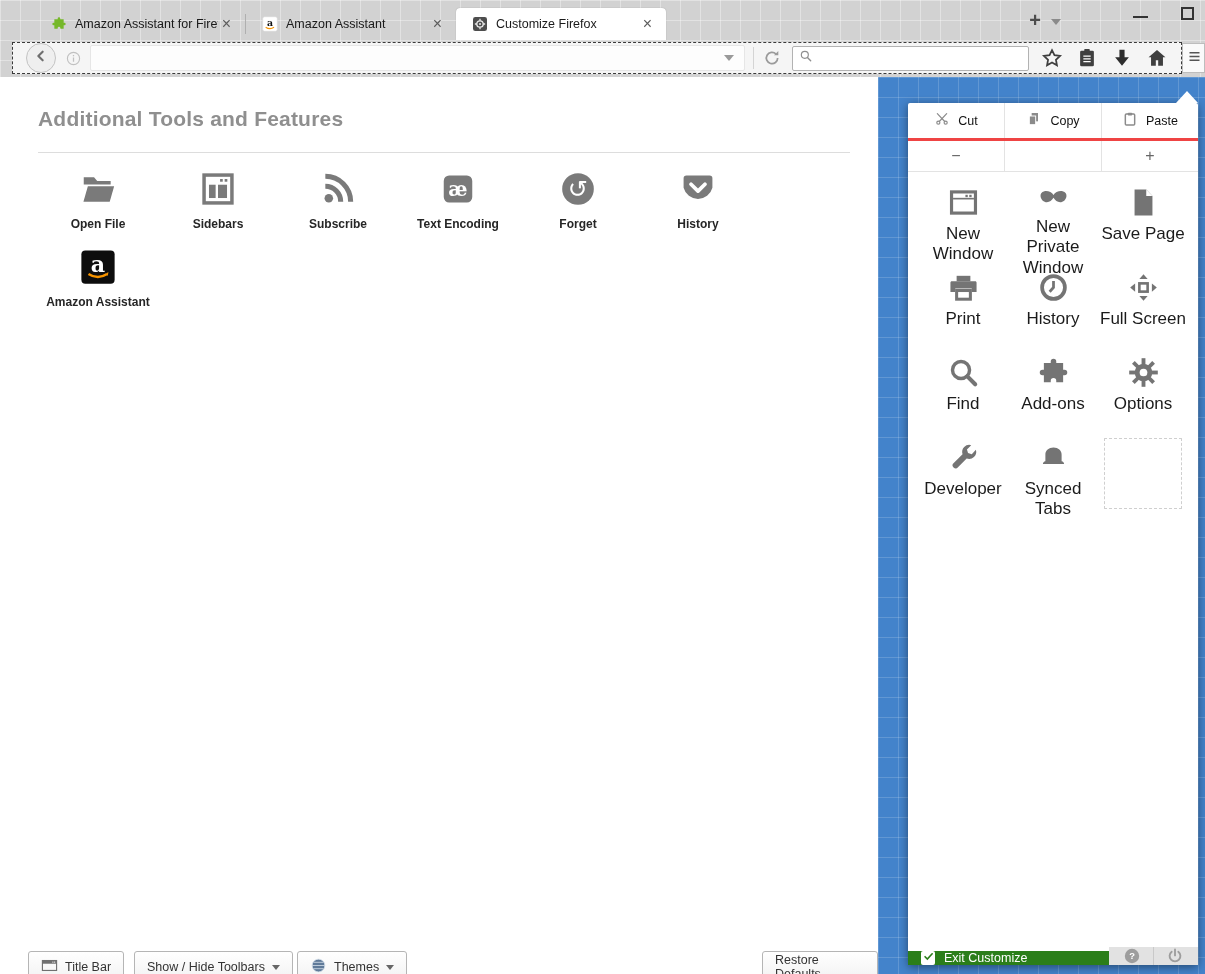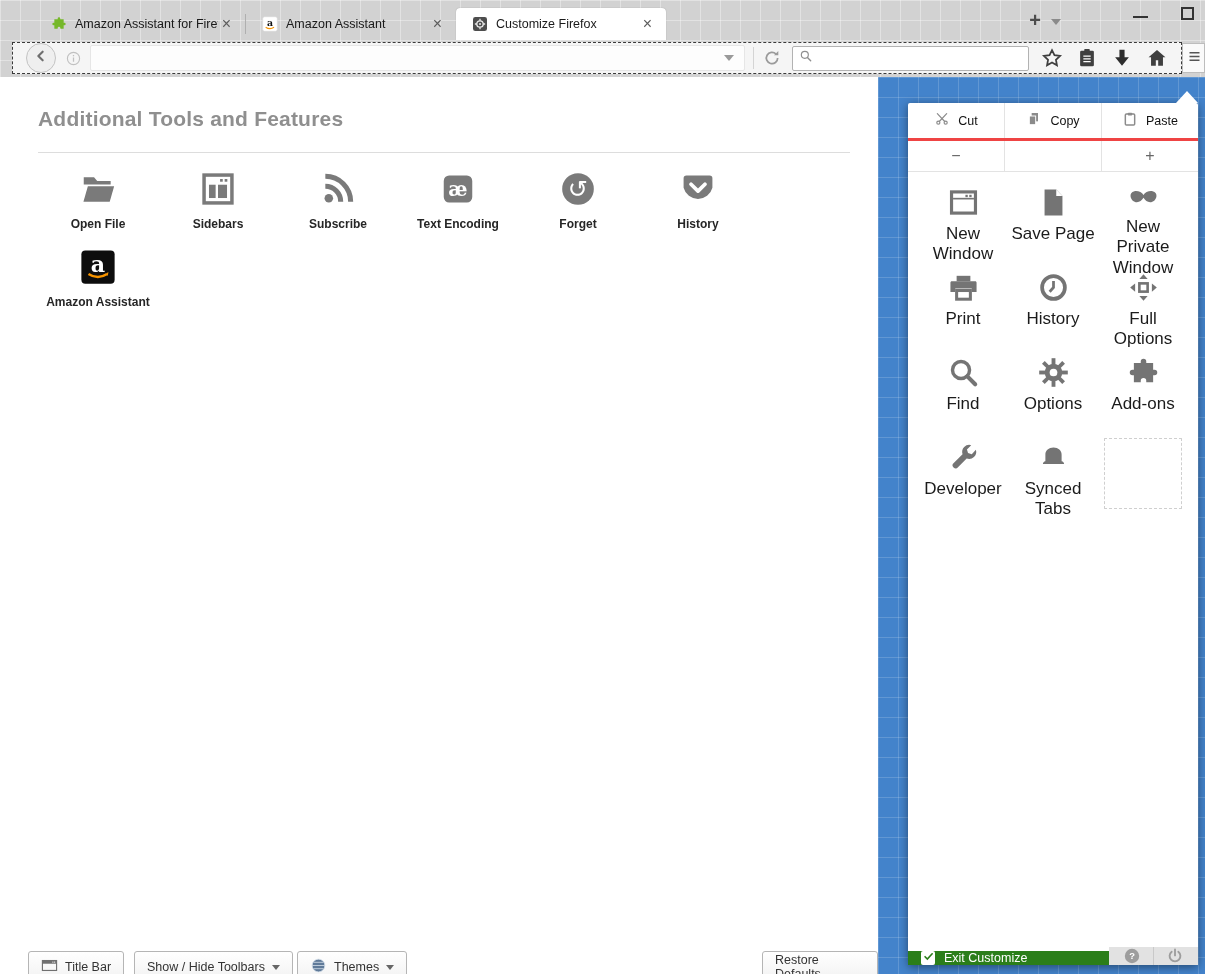--- a/index.html
+++ b/index.html
@@ -380,33 +380,33 @@
               <rect x="13.4" y="6.4" width="1.7" height="1.7"></rect>
               <rect x="16.2" y="6.4" width="1.7" height="1.7"></rect>
               <path d="M4.4 9.2h15.2" stroke="currentColor" stroke-width="1.2" fill="none"></path>
             </svg>
           </div>
         <div class="p-label">New Window</div>
       </div>
       <div class="p-item">
         <div class="p-icon">
             <svg viewBox="0 0 24 24" fill="currentColor" xmlns="http://www.w3.org/2000/svg">
+              <path d="M12 9.4C10.8 7.5 8 6.2 5.4 6.7 3.2 7.1 2.3 8.7 2.6 10.5c.4 2.5 2.3 4.2 4.6 4.2 2 0 3.6-1.3 4.8-3.2 1.2 1.9 2.8 3.2 4.8 3.2 2.3 0 4.2-1.7 4.6-4.2.3-1.8-.6-3.4-2.8-3.8-2.6-.5-5.4.8-6.6 2.7z"></path>
+            </svg>
+          </div>
+        <div class="p-label">New Private Window</div>
+      </div>
+      <div class="p-item">
+        <div class="p-icon">
+            <svg viewBox="0 0 24 24" fill="currentColor" xmlns="http://www.w3.org/2000/svg">
               <path d="M5.5 2.5H14l4.5 4.7V21.5H5.5z"></path>
               <path d="M14 2.5l4.5 4.7H14z" fill="#fff"></path>
             </svg>
           </div>
         <div class="p-label">Save Page</div>
-      </div>
-      <div class="p-item">
-        <div class="p-icon">
-            <svg viewBox="0 0 24 24" fill="currentColor" xmlns="http://www.w3.org/2000/svg">
-              <path d="M12 9.4C10.8 7.5 8 6.2 5.4 6.7 3.2 7.1 2.3 8.7 2.6 10.5c.4 2.5 2.3 4.2 4.6 4.2 2 0 3.6-1.3 4.8-3.2 1.2 1.9 2.8 3.2 4.8 3.2 2.3 0 4.2-1.7 4.6-4.2.3-1.8-.6-3.4-2.8-3.8-2.6-.5-5.4.8-6.6 2.7z"></path>
-            </svg>
-          </div>
-        <div class="p-label">New Private Window</div>
       </div>
       <div class="p-item">
         <div class="p-icon">
             <svg viewBox="0 0 24 24" fill="currentColor" xmlns="http://www.w3.org/2000/svg">
               <path d="M7 3.5h10v4H7z"></path>
               <path d="M3.5 7.5h17c.6 0 1 .4 1 1v6.7H18v-2.4H6v2.4H2.5V8.5c0-.6.4-1 1-1z"></path>
               <rect x="7" y="14.2" width="10" height="6.3" fill="none" stroke="currentColor" stroke-width="2.2"></rect>
             </svg>
           </div>
         <div class="p-label">Print</div>
@@ -423,30 +423,38 @@
       <div class="p-item">
         <div class="p-icon">
             <svg viewBox="0 0 24 24" fill="currentColor" xmlns="http://www.w3.org/2000/svg">
               <rect x="9" y="9" width="6" height="6" fill="none" stroke="currentColor" stroke-width="1.9"></rect>
               <path d="M12 2.3l3 3.6H9z"></path>
               <path d="M12 21.7l3-3.6H9z"></path>
               <path d="M2.3 12l3.6-3v6z"></path>
               <path d="M21.7 12l-3.6-3v6z"></path>
             </svg>
           </div>
-        <div class="p-label">Full Options</div>
+        <div class="p-label">Full Screen</div>
       </div>
       <div class="p-item">
         <div class="p-icon">
             <svg viewBox="0 0 24 24" fill="currentColor" xmlns="http://www.w3.org/2000/svg">
               <circle cx="10.2" cy="10.2" r="6.2" fill="none" stroke="currentColor" stroke-width="2.5"></circle>
               <path d="M14.8 14.8L20.5 20.5" stroke="currentColor" stroke-width="3" stroke-linecap="round" fill="none"></path>
             </svg>
           </div>
         <div class="p-label">Find</div>
+      </div>
+      <div class="p-item">
+        <div class="p-icon">
+            <svg viewBox="0 0 24 24" fill="currentColor" xmlns="http://www.w3.org/2000/svg">
+              <path d="M10 4a2 2 0 0 1 4 0v1h5v5h1a2 2 0 0 1 0 4h-1v5h-5v-1a2 2 0 0 0-4 0v1H5v-5H4a2 2 0 0 1 0-4h1V5h5z"></path>
+            </svg>
+          </div>
+        <div class="p-label">Add-ons</div>
       </div>
       <div class="p-item">
         <div class="p-icon">
             <svg viewBox="0 0 24 24" fill="currentColor" xmlns="http://www.w3.org/2000/svg">
               <g>
                 <circle cx="12" cy="12" r="6.4"></circle>
                 <g>
                   <rect x="10.6" y="1.6" width="2.8" height="5"></rect>
                   <rect x="10.6" y="17.4" width="2.8" height="5"></rect>
                   <rect x="1.6" y="10.6" width="5" height="2.8"></rect>
@@ -458,28 +466,20 @@
                 </g>
               </g>
               <circle cx="12" cy="12" r="2.8" fill="#fff"></circle>
             </svg>
           </div>
         <div class="p-label">Options</div>
       </div>
       <div class="p-item">
         <div class="p-icon">
             <svg viewBox="0 0 24 24" fill="currentColor" xmlns="http://www.w3.org/2000/svg">
-              <path d="M10 4a2 2 0 0 1 4 0v1h5v5h1a2 2 0 0 1 0 4h-1v5h-5v-1a2 2 0 0 0-4 0v1H5v-5H4a2 2 0 0 1 0-4h1V5h5z"></path>
-            </svg>
-          </div>
-        <div class="p-label">Add-ons</div>
-      </div>
-      <div class="p-item">
-        <div class="p-icon">
-            <svg viewBox="0 0 24 24" fill="currentColor" xmlns="http://www.w3.org/2000/svg">
               <path d="M21 6.3a5.2 5.2 0 0 1-6.7 6.4L8 19.1A2.2 2.2 0 1 1 4.9 16l6.4-6.4A5.2 5.2 0 0 1 17.6 3l-3.1 3.1.8 2.7 2.7.8z"></path>
             </svg>
           </div>
         <div class="p-label">Developer</div>
       </div>
       <div class="p-item">
         <div class="p-icon">
             <svg viewBox="0 0 24 24" fill="currentColor" xmlns="http://www.w3.org/2000/svg">
               <path d="M4.3 16.8c0-1 .7-1.8 1.8-2V10c0-3.1 2.5-5.2 5.9-5.2s5.9 2.1 5.9 5.2v4.8c1.1.2 1.8 1 1.8 2z"></path>
             </svg>

